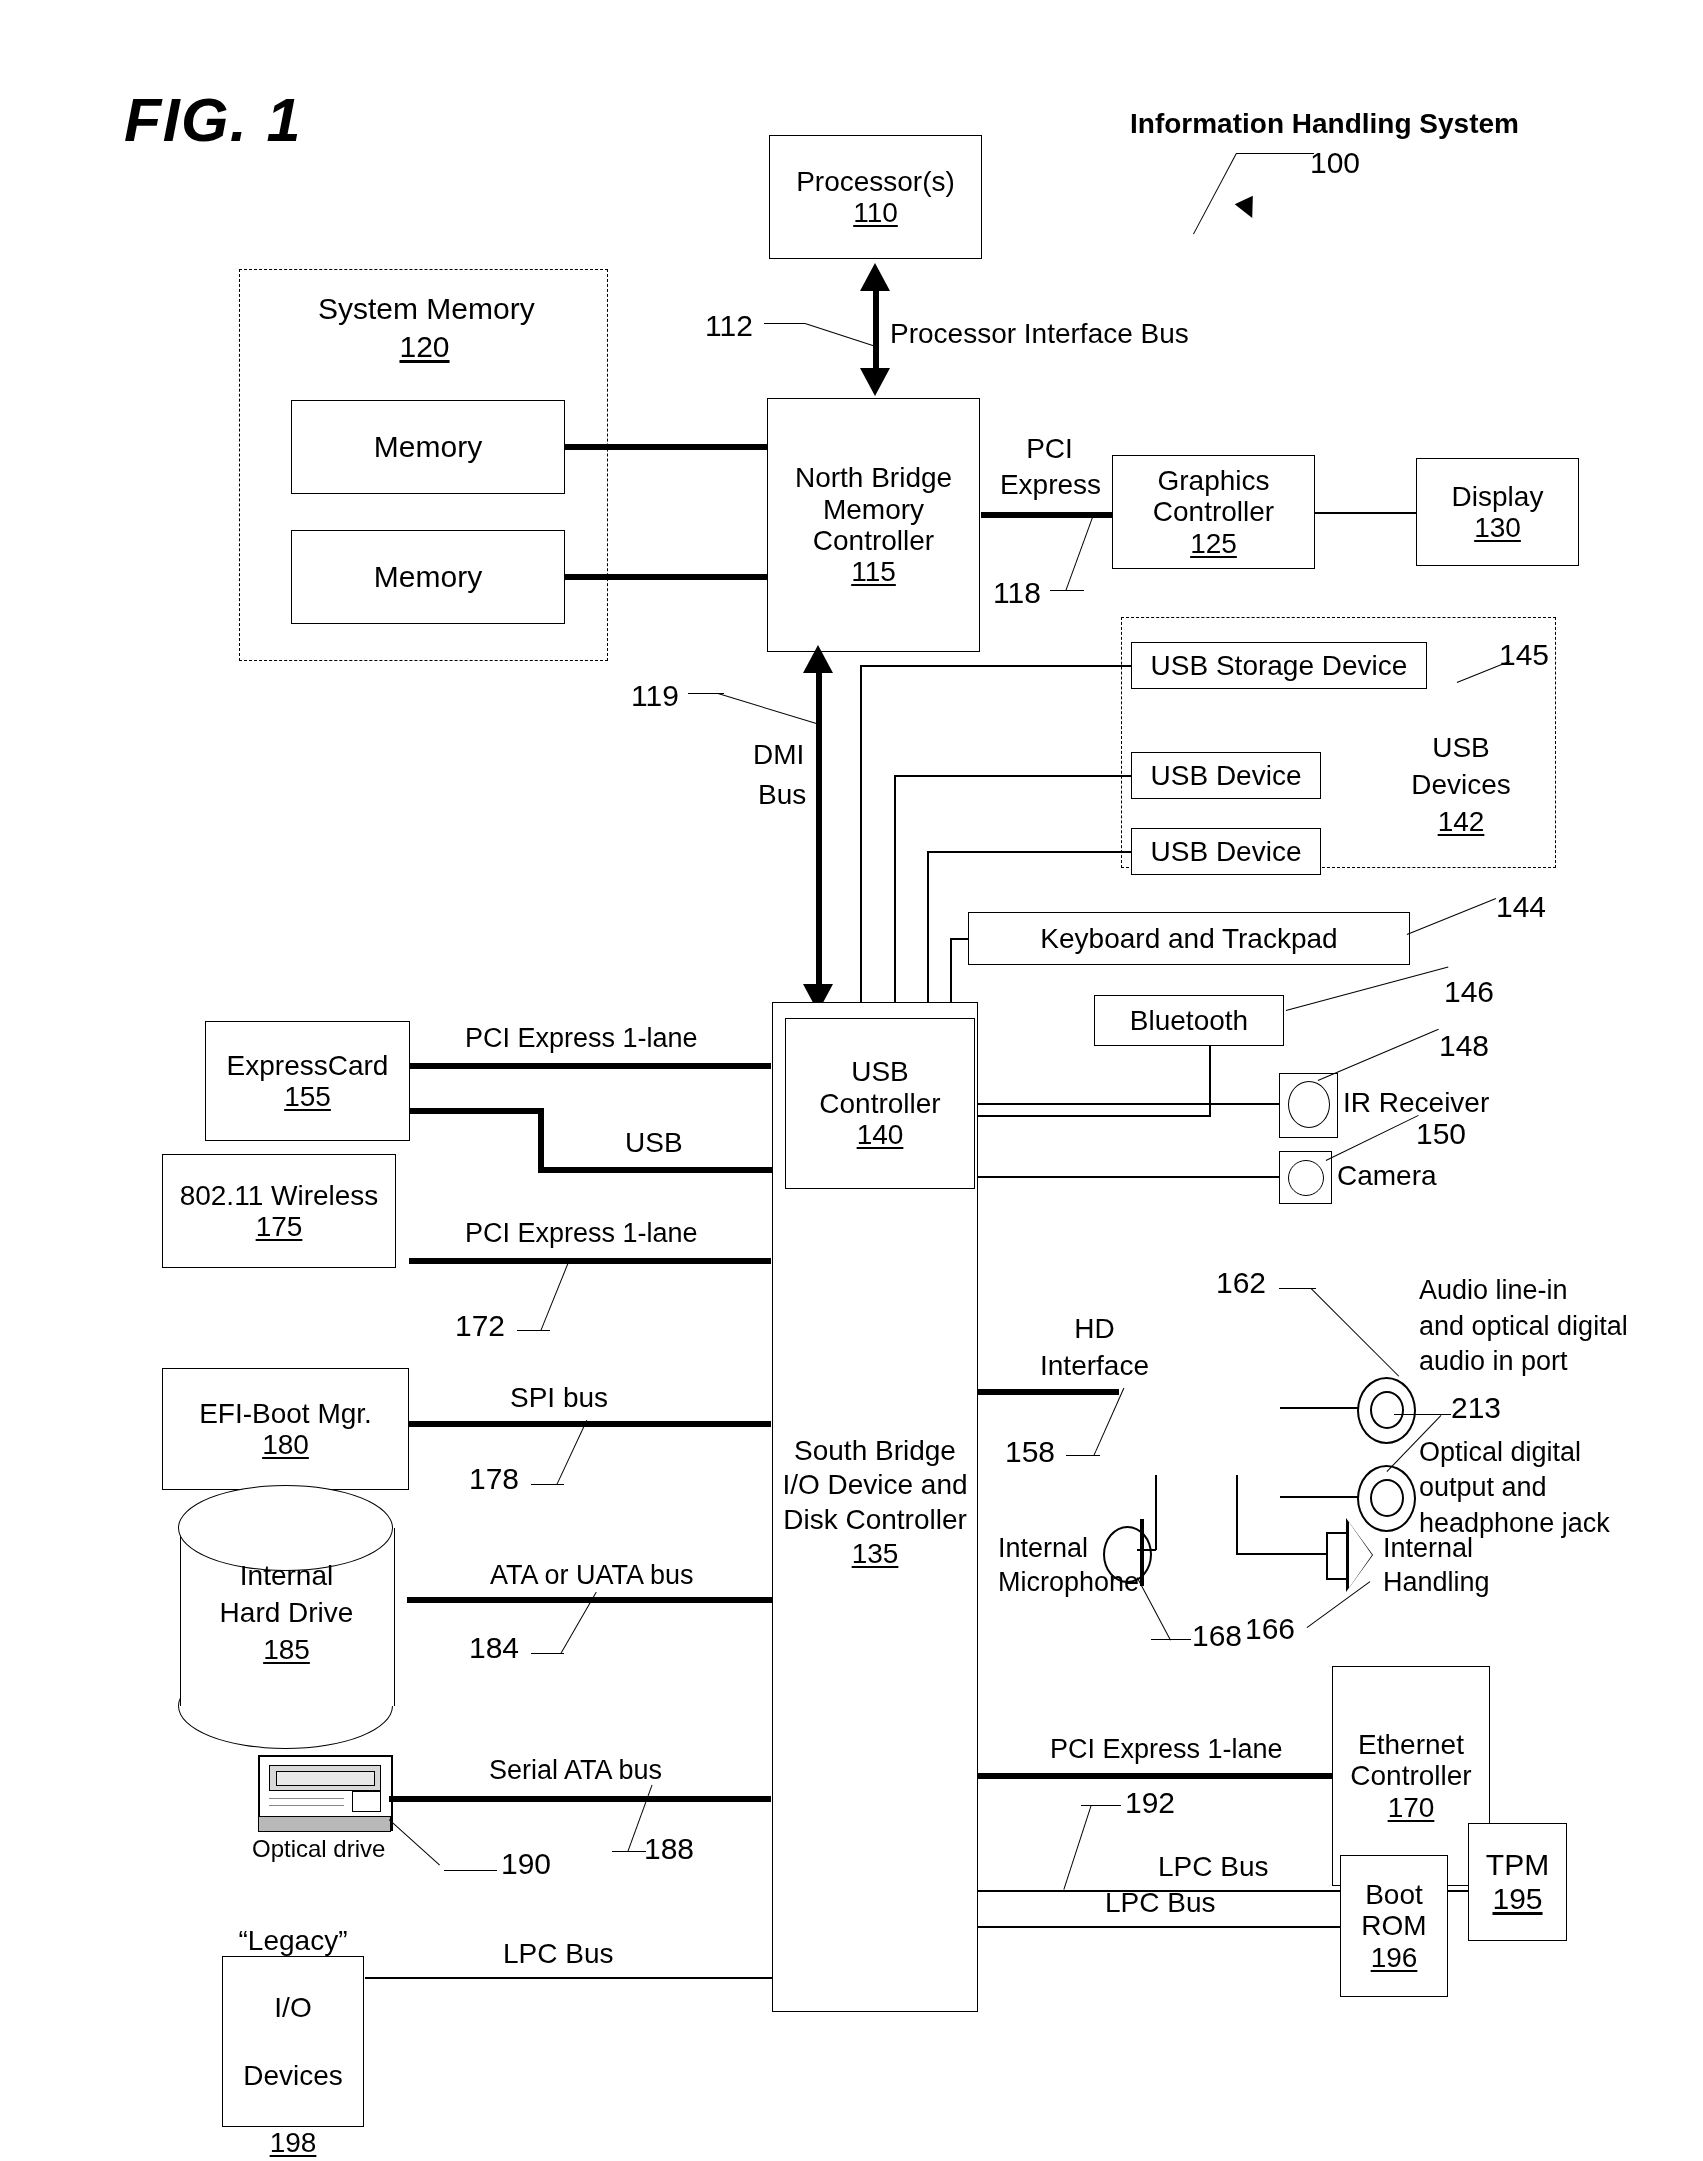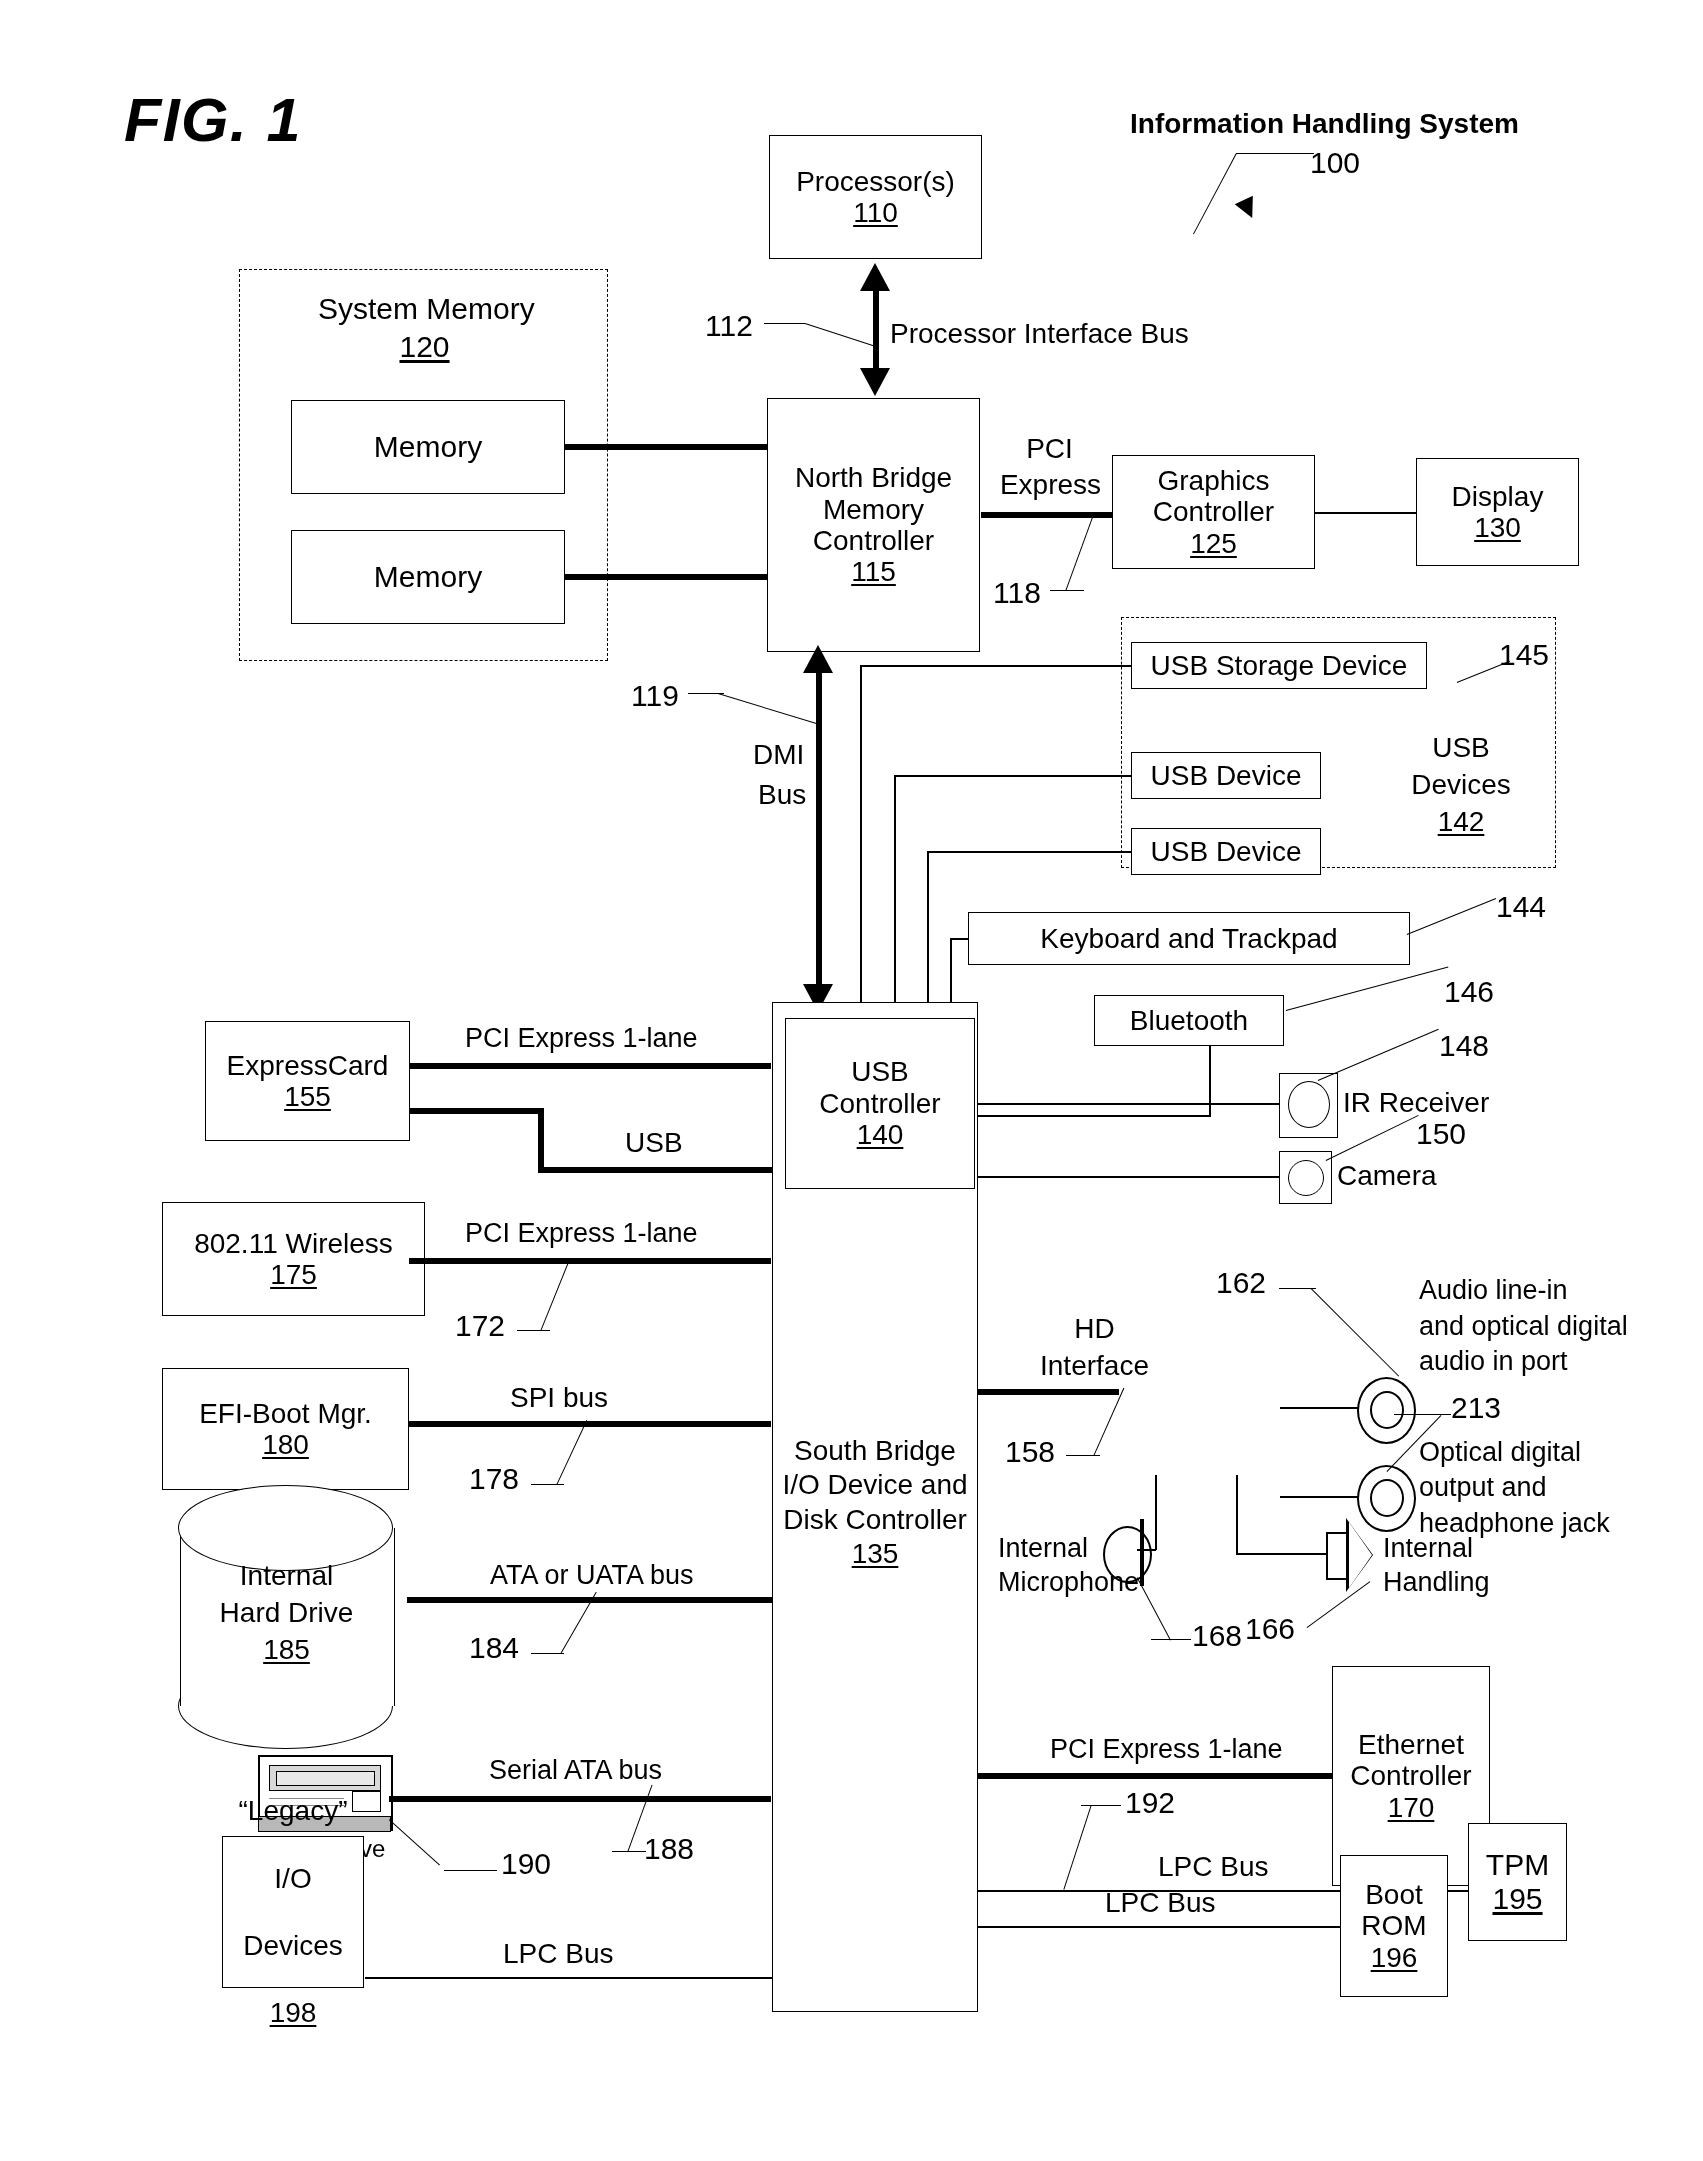--- a/index.html
+++ b/index.html
@@ -221,21 +221,21 @@
     <span class="ref">155</span>
   </div>
   <div class="h thick" style="left:409px;top:1063px;width:362px;"></div>
   <div class="lbl fs38" style="left:465px;top:1023px;">PCI Express 1-lane</div>
 
   <div class="h thick" style="left:409px;top:1108px;width:135px;"></div>
   <div class="v vthick" style="left:538px;top:1108px;height:61px;"></div>
   <div class="h thick" style="left:538px;top:1167px;width:234px;"></div>
   <div class="lbl fs40" style="left:625px;top:1127px;">USB</div>
 
-  <div class="box fs40" style="left:162px;top:1202px;width:263px;height:114px;">
+  <div class="box fs40" style="left:162px;top:1154px;width:234px;height:114px;">
     <span class="t">802.11 Wireless</span>
     <span class="ref">175</span>
   </div>
   <div class="h thick" style="left:409px;top:1258px;width:362px;"></div>
   <div class="lbl fs38" style="left:465px;top:1218px;">PCI Express 1-lane</div>
   <div class="num fs42" style="left:455px;top:1309px;">172</div>
   <div class="lead" style="left:517px;top:1330px;width:33px;"></div>
   <div class="lead" style="left:541px;top:1330px;width:78px;transform:rotate(-68deg);"></div>
 
   <div class="box fs40" style="left:162px;top:1368px;width:247px;height:122px;">
@@ -273,21 +273,21 @@
   <div class="num fs42" style="left:501px;top:1847px;">190</div>
   <div class="lead" style="left:444px;top:1870px;width:53px;"></div>
   <div class="lead" style="left:389px;top:1819px;width:68px;transform:rotate(42deg);"></div>
 
   <div class="h thick" style="left:389px;top:1796px;width:382px;"></div>
   <div class="lbl fs38" style="left:489px;top:1755px;">Serial ATA bus</div>
   <div class="num fs42" style="left:644px;top:1832px;">188</div>
   <div class="lead" style="left:612px;top:1851px;width:34px;"></div>
   <div class="lead" style="left:628px;top:1851px;width:71px;transform:rotate(-70deg);"></div>
 
-  <div class="box fs40" style="left:222px;top:1836px;width:142px;height:152px;gap:36px;">
+  <div class="box fs40" style="left:222px;top:1956px;width:142px;height:171px;gap:36px;">
     <span class="t">“Legacy”</span>
     <span class="t">I/O</span>
     <span class="t">Devices</span>
     <span class="ref">198</span>
   </div>
   <div class="h thin" style="left:365px;top:1977px;width:407px;"></div>
   <div class="lbl fs40" style="left:503px;top:1938px;">LPC Bus</div>
 
   <div class="lbl fs40" style="left:1013px;top:1313px;width:163px;text-align:center;">HD</div>
   <div class="lbl fs40" style="left:1013px;top:1350px;width:163px;text-align:center;">Interface</div>

